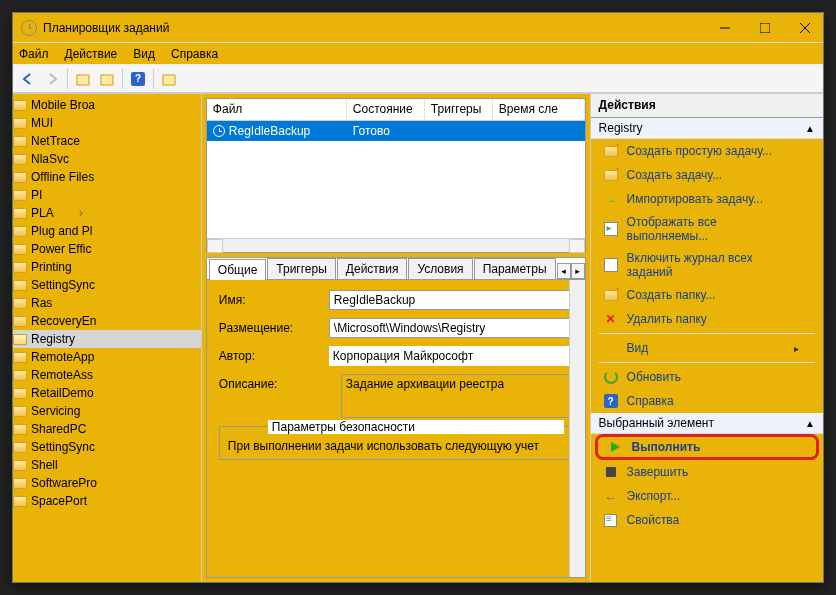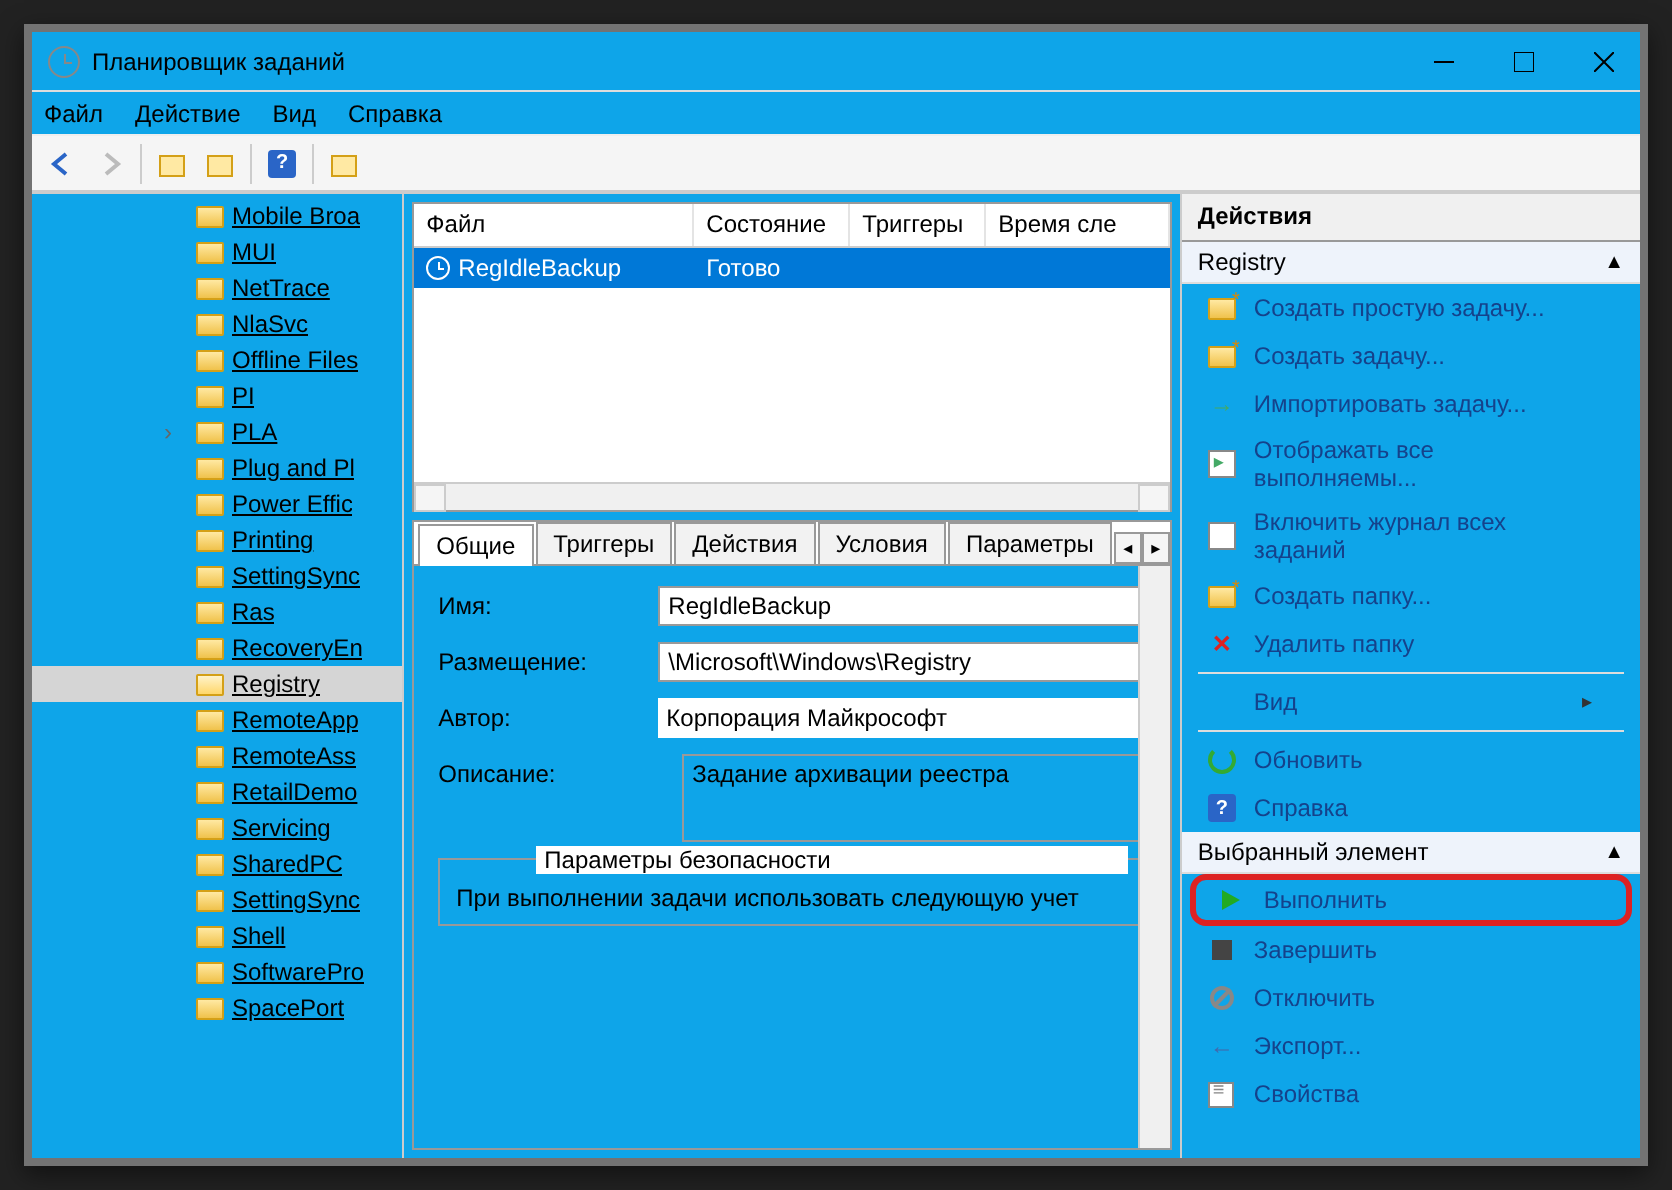--- a/index.html
+++ b/index.html
@@ -1,33 +1,33 @@
 <!DOCTYPE html>
 <html><head>
 <meta charset="utf-8">
 <style>
 * { margin: 0; padding: 0; box-sizing: border-box; font-family: "Segoe UI", Tahoma, sans-serif; font-size: 12px; }
 body { background: #222; padding: 12px; }
-.window { width: 812px; height: 571px; background: #0ea5e9; border: 4px solid #737373; display: flex; flex-direction: column; box-shadow: 0 4px 12px rgba(0,0,0,.5); }
+.window { width: 812px; height: 571px; background: #eab308; border: 1px solid #737373; display: flex; flex-direction: column; box-shadow: 0 4px 12px rgba(0,0,0,.5); }
 .titlebar { height: 30px; display: flex; align-items: center; padding: 0 8px; border-bottom: 1px solid #ddd; }
 .titlebar-icon { width: 16px; height: 16px; border: 1px solid #888; border-radius: 50%; margin-right: 6px; position: relative; }
 .titlebar-icon::before { content: ""; position: absolute; width: 4px; height: 1px; background: #888; top: 7px; left: 7px; }
 .titlebar-icon::after { content: ""; position: absolute; width: 1px; height: 5px; background: #888; top: 3px; left: 7px; }
 .titlebar-text { flex: 1; font-size: 12px; color: #000; }
 .window-controls { display: flex; gap: 20px; }
 .win-btn { width: 20px; height: 20px; display: flex; align-items: center; justify-content: center; cursor: default; }
 .menubar { height: 22px; padding: 0 6px; display: flex; align-items: center; gap: 16px; border-bottom: 1px solid #eee; }
 .menubar span { font-size: 12px; color: #000; cursor: default; }
 .toolbar { height: 28px; padding: 0 4px; display: flex; align-items: center; gap: 2px; border-bottom: 1px solid #ccc; background: #f5f5f5; }
 .tb-btn { width: 22px; height: 22px; display: flex; align-items: center; justify-content: center; border: 1px solid transparent; }
 .tb-sep { width: 1px; height: 20px; background: #ccc; margin: 0 2px; }
 .content { flex: 1; display: flex; border-top: 1px solid #ccc; overflow: hidden; }
 .tree-pane { width: 195px; border-right: 1px solid #ccc; overflow: hidden; display: flex; flex-direction: column; }
 .tree-list { flex: 1; overflow-y: auto; padding: 2px 0; }
-.tree-item { height: 18px; display: flex; align-items: center; padding-left: 82px; position: relative; white-space: nowrap; cursor: default; text-decoration: underline; }
+.tree-item { height: 18px; display: flex; align-items: center; position: relative; white-space: nowrap; cursor: default; }
 .tree-item.has-expander::before { content: "›"; position: absolute; left: 66px; color: #666; font-size: 12px; }
 .tree-item .folder { width: 14px; height: 11px; background: linear-gradient(#ffe9a3,#f0c24b); border: 1px solid #d4a017; border-radius: 1px; margin-right: 4px; flex-shrink: 0; }
 .tree-item.open .folder { background: linear-gradient(#fff3c9,#ffd76b); }
 .tree-item.selected { background: #d5d5d5; }
 .tree-item span { font-size: 12px; overflow: hidden; text-overflow: ellipsis; }
 .center-pane { flex: 1; display: flex; flex-direction: column; border-right: 1px solid #ccc; padding: 4px; gap: 4px; }
 .task-list { height: 155px; border: 1px solid #999; display: flex; flex-direction: column; }
 .task-headers { height: 22px; display: flex; border-bottom: 1px solid #ccc; background: #fff; }
 .task-headers div { padding: 3px 6px; border-right: 1px solid #e4e4e4; font-size: 12px; }
 .task-row { height: 20px; display: flex; align-items: center; background: #0078d7; color: #fff; }
@@ -72,21 +72,21 @@
 .action-sep { height:1px; background:#ddd; margin:2px 8px; }
 .icon-refresh { width:14px; height:14px; border:2px solid #3a3; border-radius:50%; border-top-color:transparent; }
 .icon-help { width:14px; height:14px; background:#2a65c7; border-radius:2px; color:#fff; display:flex; align-items:center; justify-content:center; font-size:10px; font-weight:bold; }
 .icon-play { width:0; height:0; border-left:9px solid #2a2; border-top:5px solid transparent; border-bottom:5px solid transparent; }
 .icon-stop { width:10px; height:10px; background:#444; }
 .icon-disable { width:12px; height:12px; border:2px solid #888; border-radius:50%; position:relative; }
 .icon-disable::after { content:""; position:absolute; width:12px; height:2px; background:#888; top:3px; left:-2px; transform:rotate(-45deg); }
 .icon-export::before { content:"←"; color:#46a; font-weight:bold; }
 .icon-props { width:13px; height:13px; border:1px solid #888; background:#fff; position:relative; }
 .icon-props::after { content:"≡"; position:absolute; left:1px; top:-2px; font-size:10px; color:#888; }
-.highlight-run { border:3px solid #d22; border-radius:8px; margin: 0 4px; padding:2px 4px 2px 10px; }
+.highlight-run { border:3px solid #d22; border-radius:8px; margin: 0 4px; padding:2px 4px 2px 10px;font-weight:bold; }
 .highlight-run .label { color:#15428b; }
 .arrow-right-has { margin-left:auto; font-size:10px; color:#333; }
 svg { display:block; }
 </style>
 </head>
 <body>
 
 <div class="window">
   <div class="titlebar">
     <div class="titlebar-icon"></div>
@@ -387,26 +387,20 @@
             </div>
             <span class="label">Выполнить</span>
           </div>
         <div class="action-item">
             <div class="icon">
               <div class="icon-stop"></div>
             </div>
             <span class="label">Завершить</span>
           </div>
         <div class="action-item">
-            <div class="icon">
-              <div class="icon-disable"></div>
-            </div>
-            <span class="label">Отключить</span>
-          </div>
-        <div class="action-item">
             <div class="icon icon-export"></div>
             <span class="label">Экспорт...</span>
           </div>
         <div class="action-item">
             <div class="icon">
               <div class="icon-props"></div>
             </div>
             <span class="label">Свойства</span>
           </div>
       </div>

